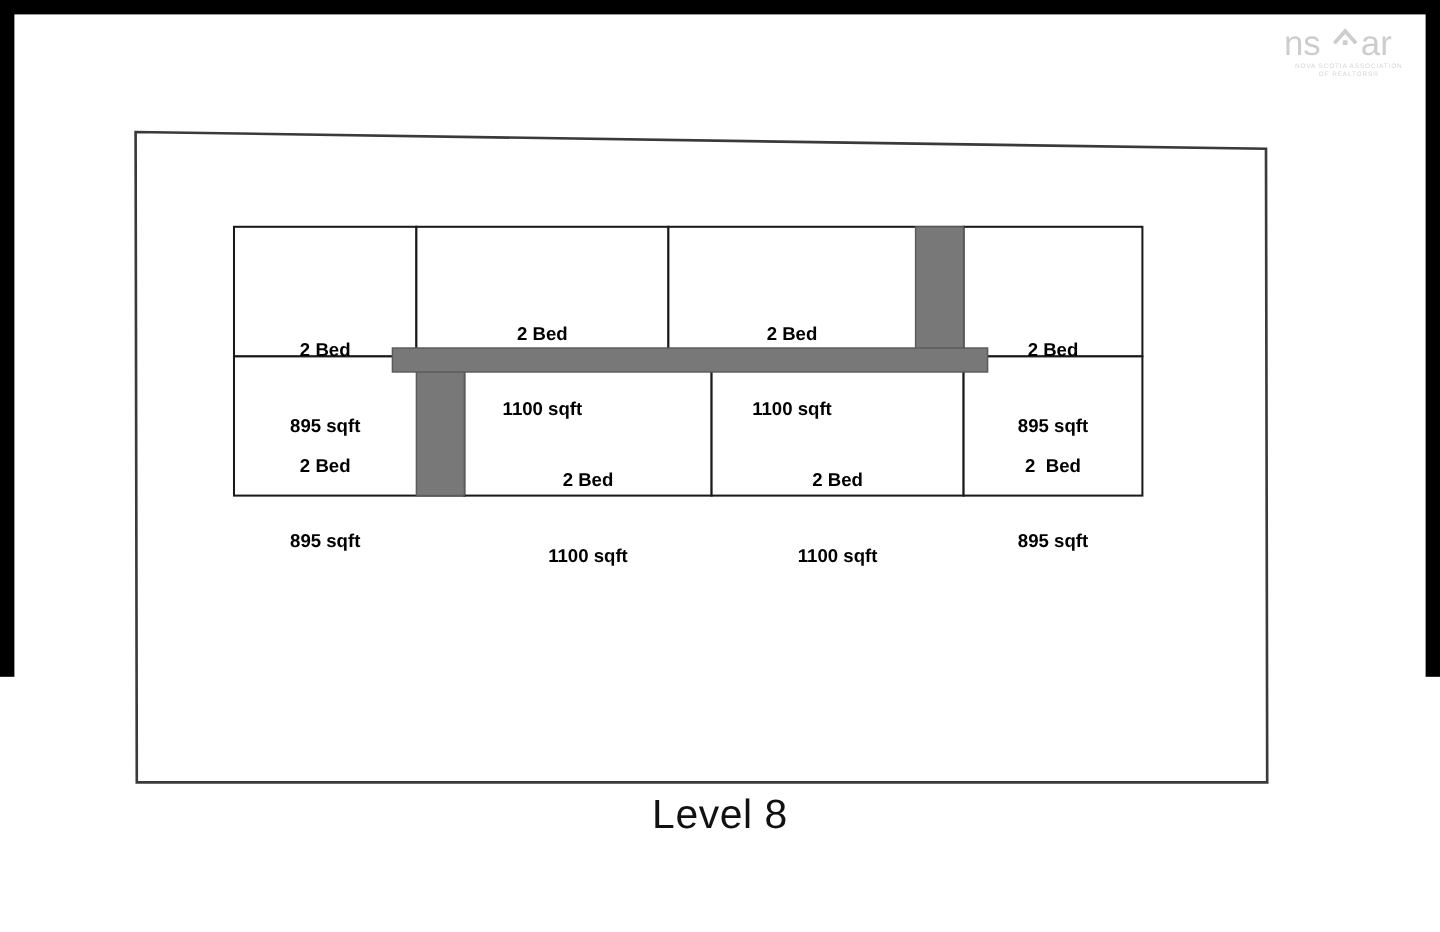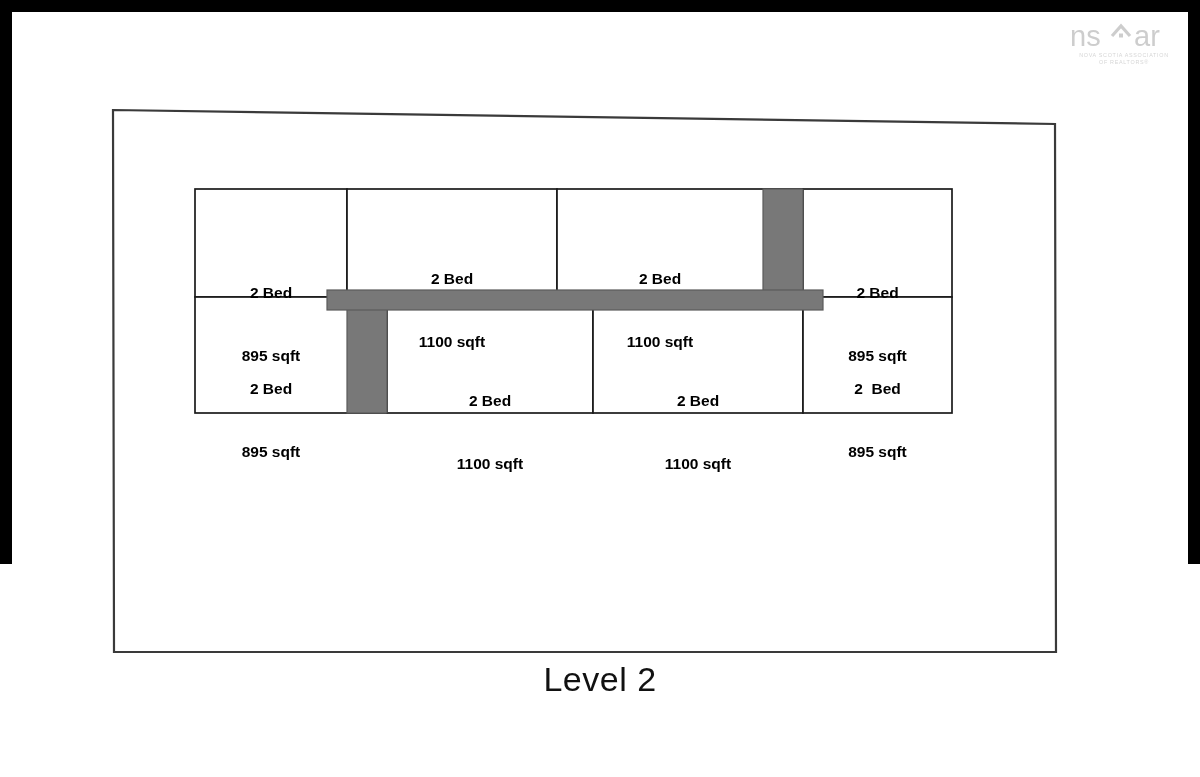--- a/index.html
+++ b/index.html
@@ -171,16 +171,16 @@
         <span class="l1">2 Bed</span>
         <span class="l2">1100 sqft</span>
       </div>
 
       <div class="unit-label" style="left:791px; top:324px; width:149px;">
         <span class="l1">2  Bed</span>
         <span class="l2">895 sqft</span>
       </div>
     </div>
 
-    <div id="level-caption">Level 2</div>
+    <div id="level-caption">Level 8</div>
 
   </div>
 </div>
 
 </body></html>

